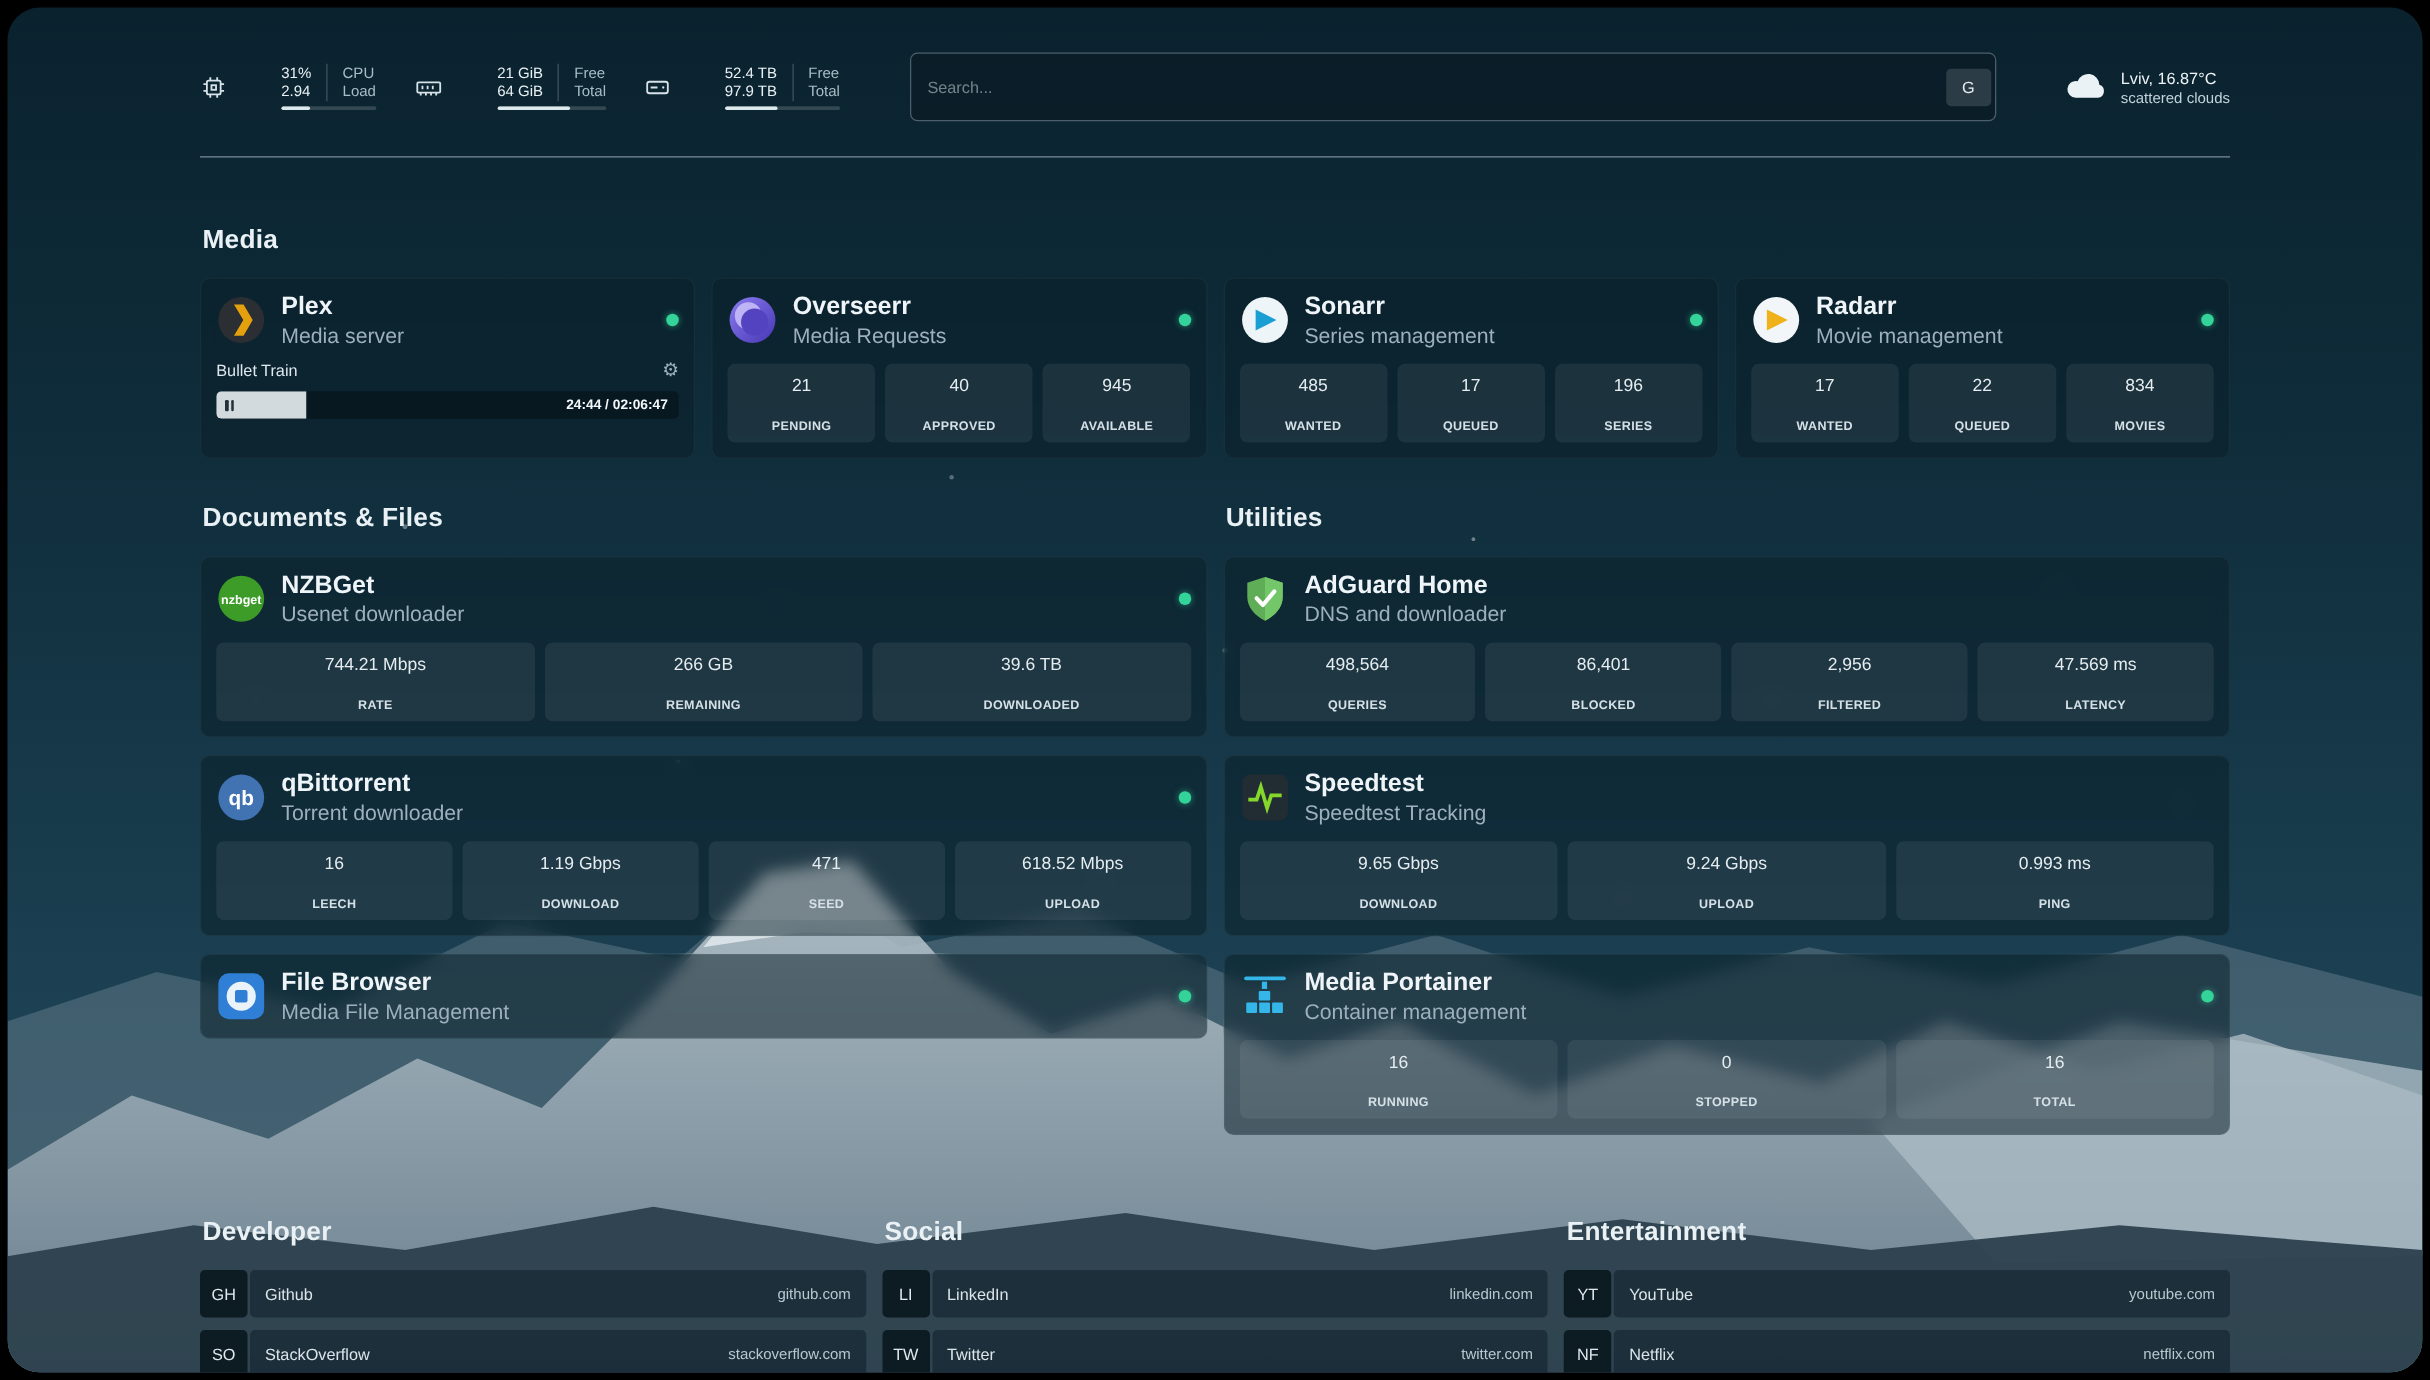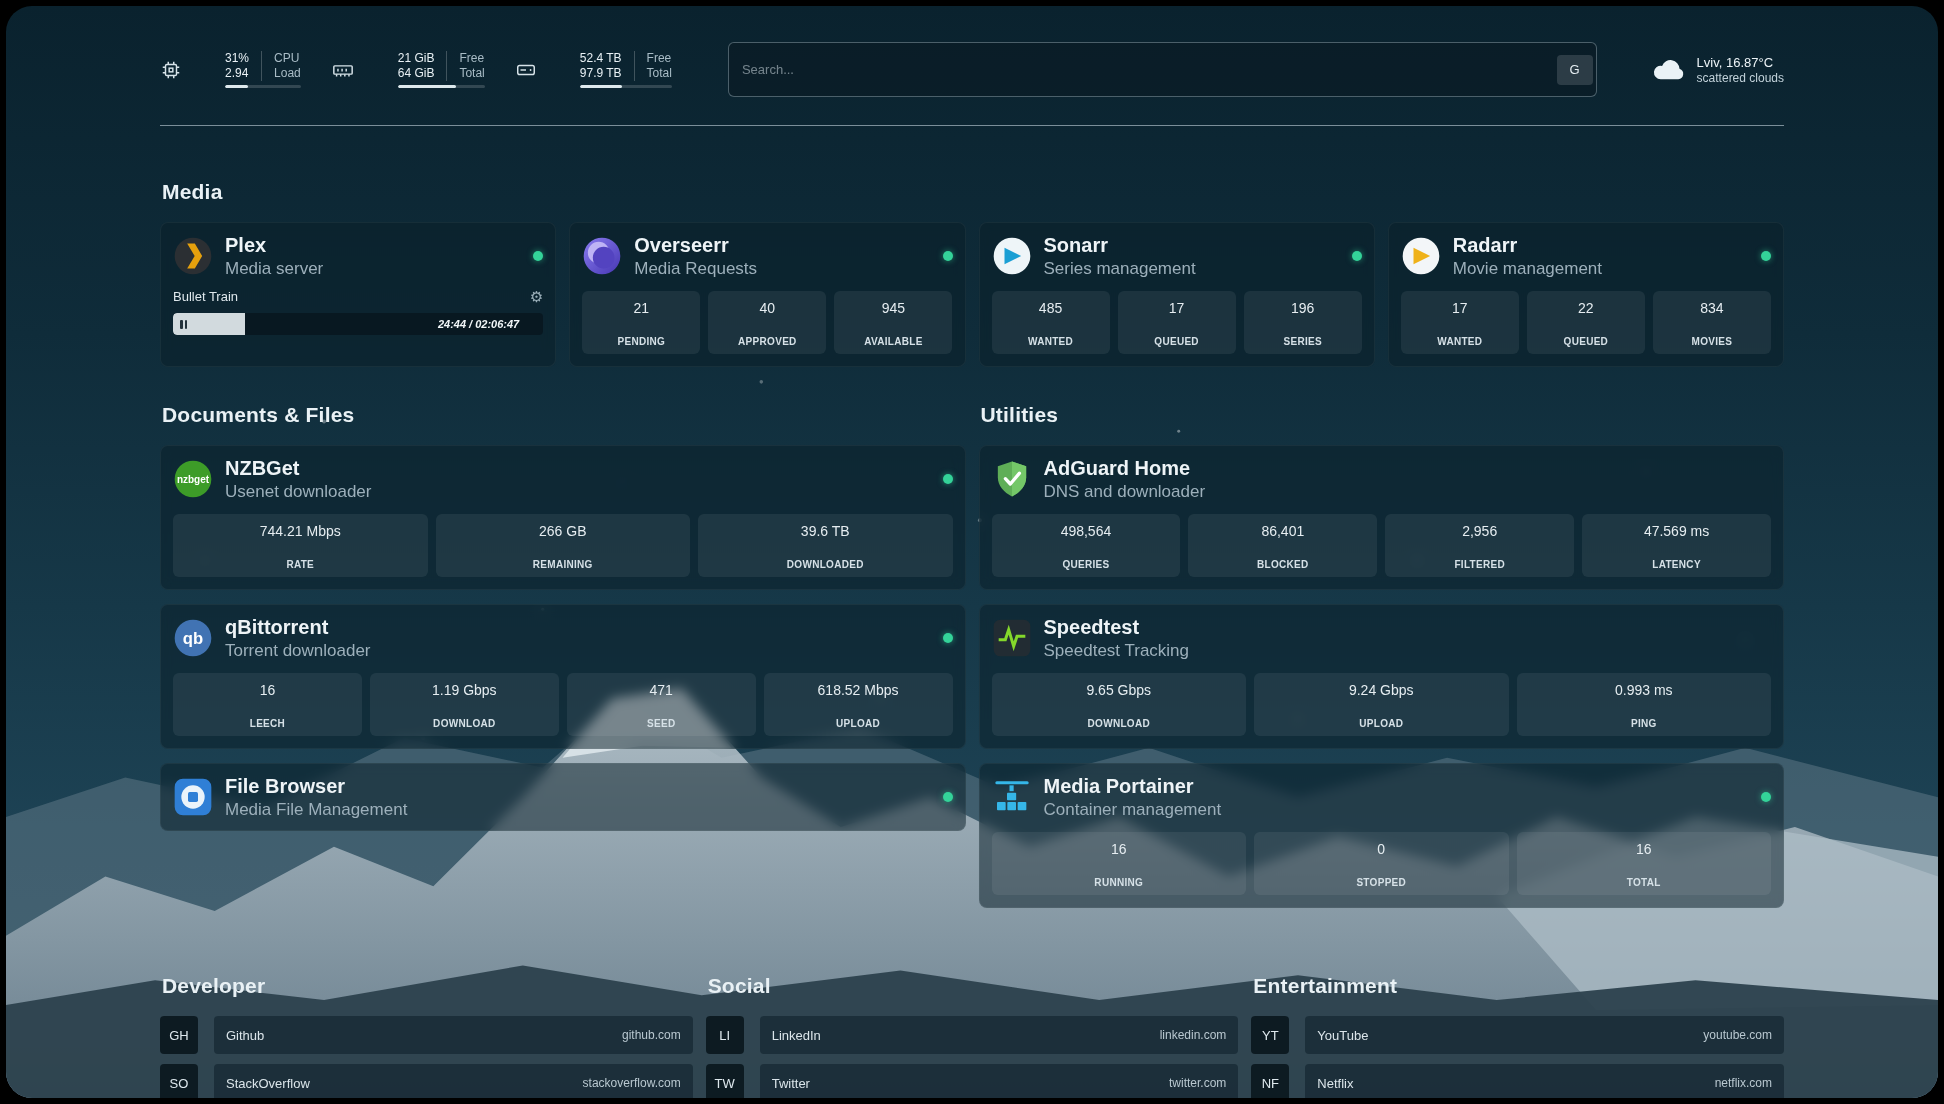--- a/index.html
+++ b/index.html
@@ -58,30 +58,30 @@
 
   
   .player-title-row { display:flex; align-items:center; margin-top:12px; }
   .player-title { font-size:13px; color:#dfe8ed; }
   .gear { margin-left:auto; font-size:15px; color:#9cb0ba; cursor:pointer; line-height:1; }
   .player-bar { position:relative; margin-top:9px; height:22px; border-radius:4px; background:rgba(5,15,21,0.55); overflow:hidden; }
   .player-fill { position:absolute; left:0; top:0; bottom:0; background:rgba(233,240,243,0.9); border-radius:4px 0 0 4px;
     display:flex; align-items:center; padding-left:7px; }
   .pause { display:flex; gap:2px; }
   .pause span { width:2.5px; height:9px; background:#22313a; border-radius:1px; }
-  .player-time { position:absolute; right:24px; top:0; line-height:22px; font-size:11px; font-weight:700; color:#f2f7f9;font-style:italic; }
+  .player-time { position:absolute; right:9px; top:0; line-height:22px; font-size:11px; font-weight:700; color:#f2f7f9; }
 
   
   .mid-grid { display:grid; grid-template-columns:1fr 1fr; gap:13px; margin-top:36px; align-items:start; }
   .col-cards { display:flex; flex-direction:column; gap:14px; }
 
   
   .bookmarks-grid { display:grid; grid-template-columns:1fr 1fr 1fr; gap:13px; margin-top:66px; align-items:start; }
   .bm-rows { display:flex; flex-direction:column; gap:10px; }
-  .bm-row { display:flex; gap:16px; height:38px; cursor:pointer; }
+  .bm-row { display:flex; gap:2px; height:38px; cursor:pointer; }
   .bm-icon { width:38px; height:38px; border-radius:4px; background:rgba(6,18,25,0.82); color:#dfe9ee;
     font-size:13px; display:flex; align-items:center; justify-content:center; flex:0 0 auto; }
   .bm-body { flex:1; display:flex; align-items:center; background:rgba(12,30,40,0.55); border-radius:4px; padding:0 12px; }
   .bm-name { font-size:13px; color:#dbe5ea; }
   .bm-url { margin-left:auto; font-size:12px; color:#b9c8d0; }
 </style>
 </head>
 <body>
 
 <div class="frame">

